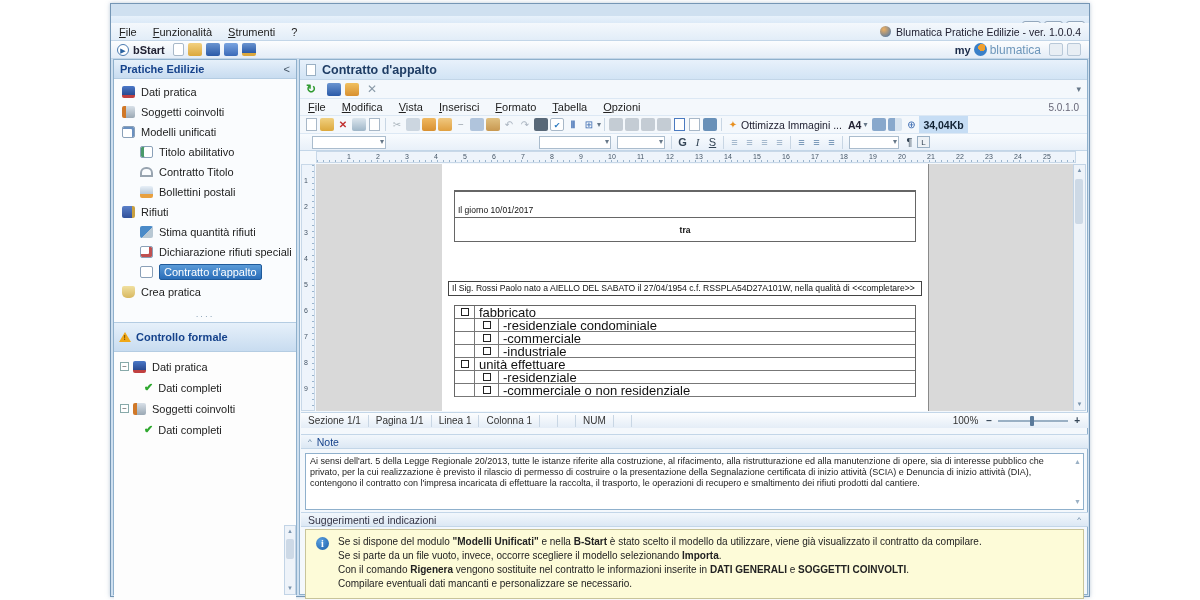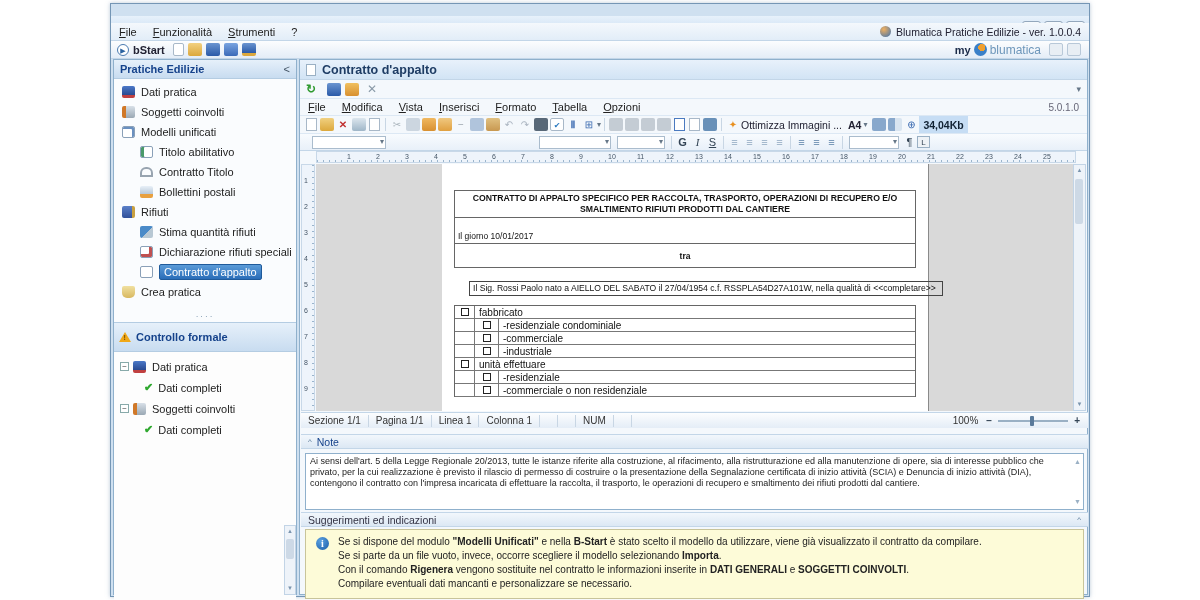--- a/index.html
+++ b/index.html
@@ -80,21 +80,21 @@
   .vruler .ticks { position:absolute; top:0; left:10px; height:100%; width:3px;
     background:repeating-linear-gradient(to bottom,#9ab4cc 0 1px,transparent 1px 6px); }
   .docarea { position:absolute; left:16px; top:104px; width:760px; height:247px; background:#d9d9d9; overflow:hidden; }
   .page { position:absolute; left:126px; top:0; width:487px; height:300px; background:#fff; border-right:1px solid #8a8a8a; }
   .dtable { position:absolute; left:12px; width:462px; border:1px solid #666; font-size:8.5px; color:#111; }
   .dtitle { font-weight:bold; text-align:center; padding:2px 6px; line-height:11px; font-size:8.7px; }
   .drow { border-top:1px solid #666; position:relative; }
   .dgiorno { height:26px; } .dgiorno span { position:absolute; left:3px; bottom:2px;text-align:right; }
   .dtra { height:24px; text-align:center; font-weight:bold; line-height:24px; }
   .pbox { position:absolute; left:6px; width:474px; border:1px solid #444; font-size:8.6px; padding:1px 3px; line-height:10.5px; color:#111; }
-  .clist { position:absolute; left:12px; width:462px; border:1px solid #666; border-bottom:none; font-size:10px; color:#111; }
+  .clist { position:absolute; left:12px; width:462px; border:1px solid #666; border-bottom:none; font-size:13px; color:#111; }
   .crow { display:flex; border-bottom:1px solid #777; height:13px; align-items:center; }
   .ccell1 { width:20px; border-right:1px solid #777; height:100%; display:flex; align-items:center; justify-content:center; flex:0 0 auto; }
   .ccell2 { width:24px; border-right:1px solid #777; height:100%; display:flex; align-items:center; justify-content:center; flex:0 0 auto; }
   .cbx { width:8px; height:8px; border:1px solid #222; background:#fff; }
   .clabel { padding-left:4px; }
   .docscroll { position:absolute; right:1px; top:104px; width:13px; height:247px; background:#eef3f9; border:1px solid #c2d4e6; }
 
   
   .statusbar { position:absolute; left:1px; top:352px; width:787px; height:16px;
     background:linear-gradient(#fcfdfe,#e4edf7); border-top:1px solid #c3d6e8; display:flex; align-items:center; font-size:10px; color:#333; }
@@ -368,28 +368,27 @@
         <span class="rnum" style="top: 142px; left: 2px;">6</span>
         <span class="rnum" style="top: 168px; left: 2px;">7</span>
         <span class="rnum" style="top: 194px; left: 2px;">8</span>
         <span class="rnum" style="top: 220px; left: 2px;">9</span>
       </div>
 
     <div class="docarea">
       <div class="page">
 
         <div class="dtable" style="top:26px;">
-          <div class="dtitle">CONTRATTO DI APPALTO  SPECIFICO PER RACCOLTA, TRASPORTO, OPERAZIONI DI RECUPERO E/O SMALTIMENTO RIFIUTI PRODOTTI DAL CANTIERE</div>
           <div class="drow dgiorno">
             <span>Il giorno 10/01/2017</span>
           </div>
           <div class="drow dtra">tra</div>
         </div>
 
-        <div class="pbox" style="top:117px;margin-left:21px;">Il Sig. Rossi Paolo nato a AIELLO DEL SABATO il 27/04/1954 c.f. RSSPLA54D27A101W, nella qualità di &lt;&lt;completare&gt;&gt;</div>
+        <div class="pbox" style="top:117px;">Il Sig. Rossi Paolo nato a AIELLO DEL SABATO il 27/04/1954 c.f. RSSPLA54D27A101W, nella qualità di &lt;&lt;completare&gt;&gt;</div>
 
         <div class="clist" style="top:141px;">
           <div class="crow">
               <span class="ccell1">
                 <span class="cbx"></span>
               </span>
               <span class="clabel">fabbricato</span>
             </div>
           <div class="crow">
               <span class="ccell1"></span>

